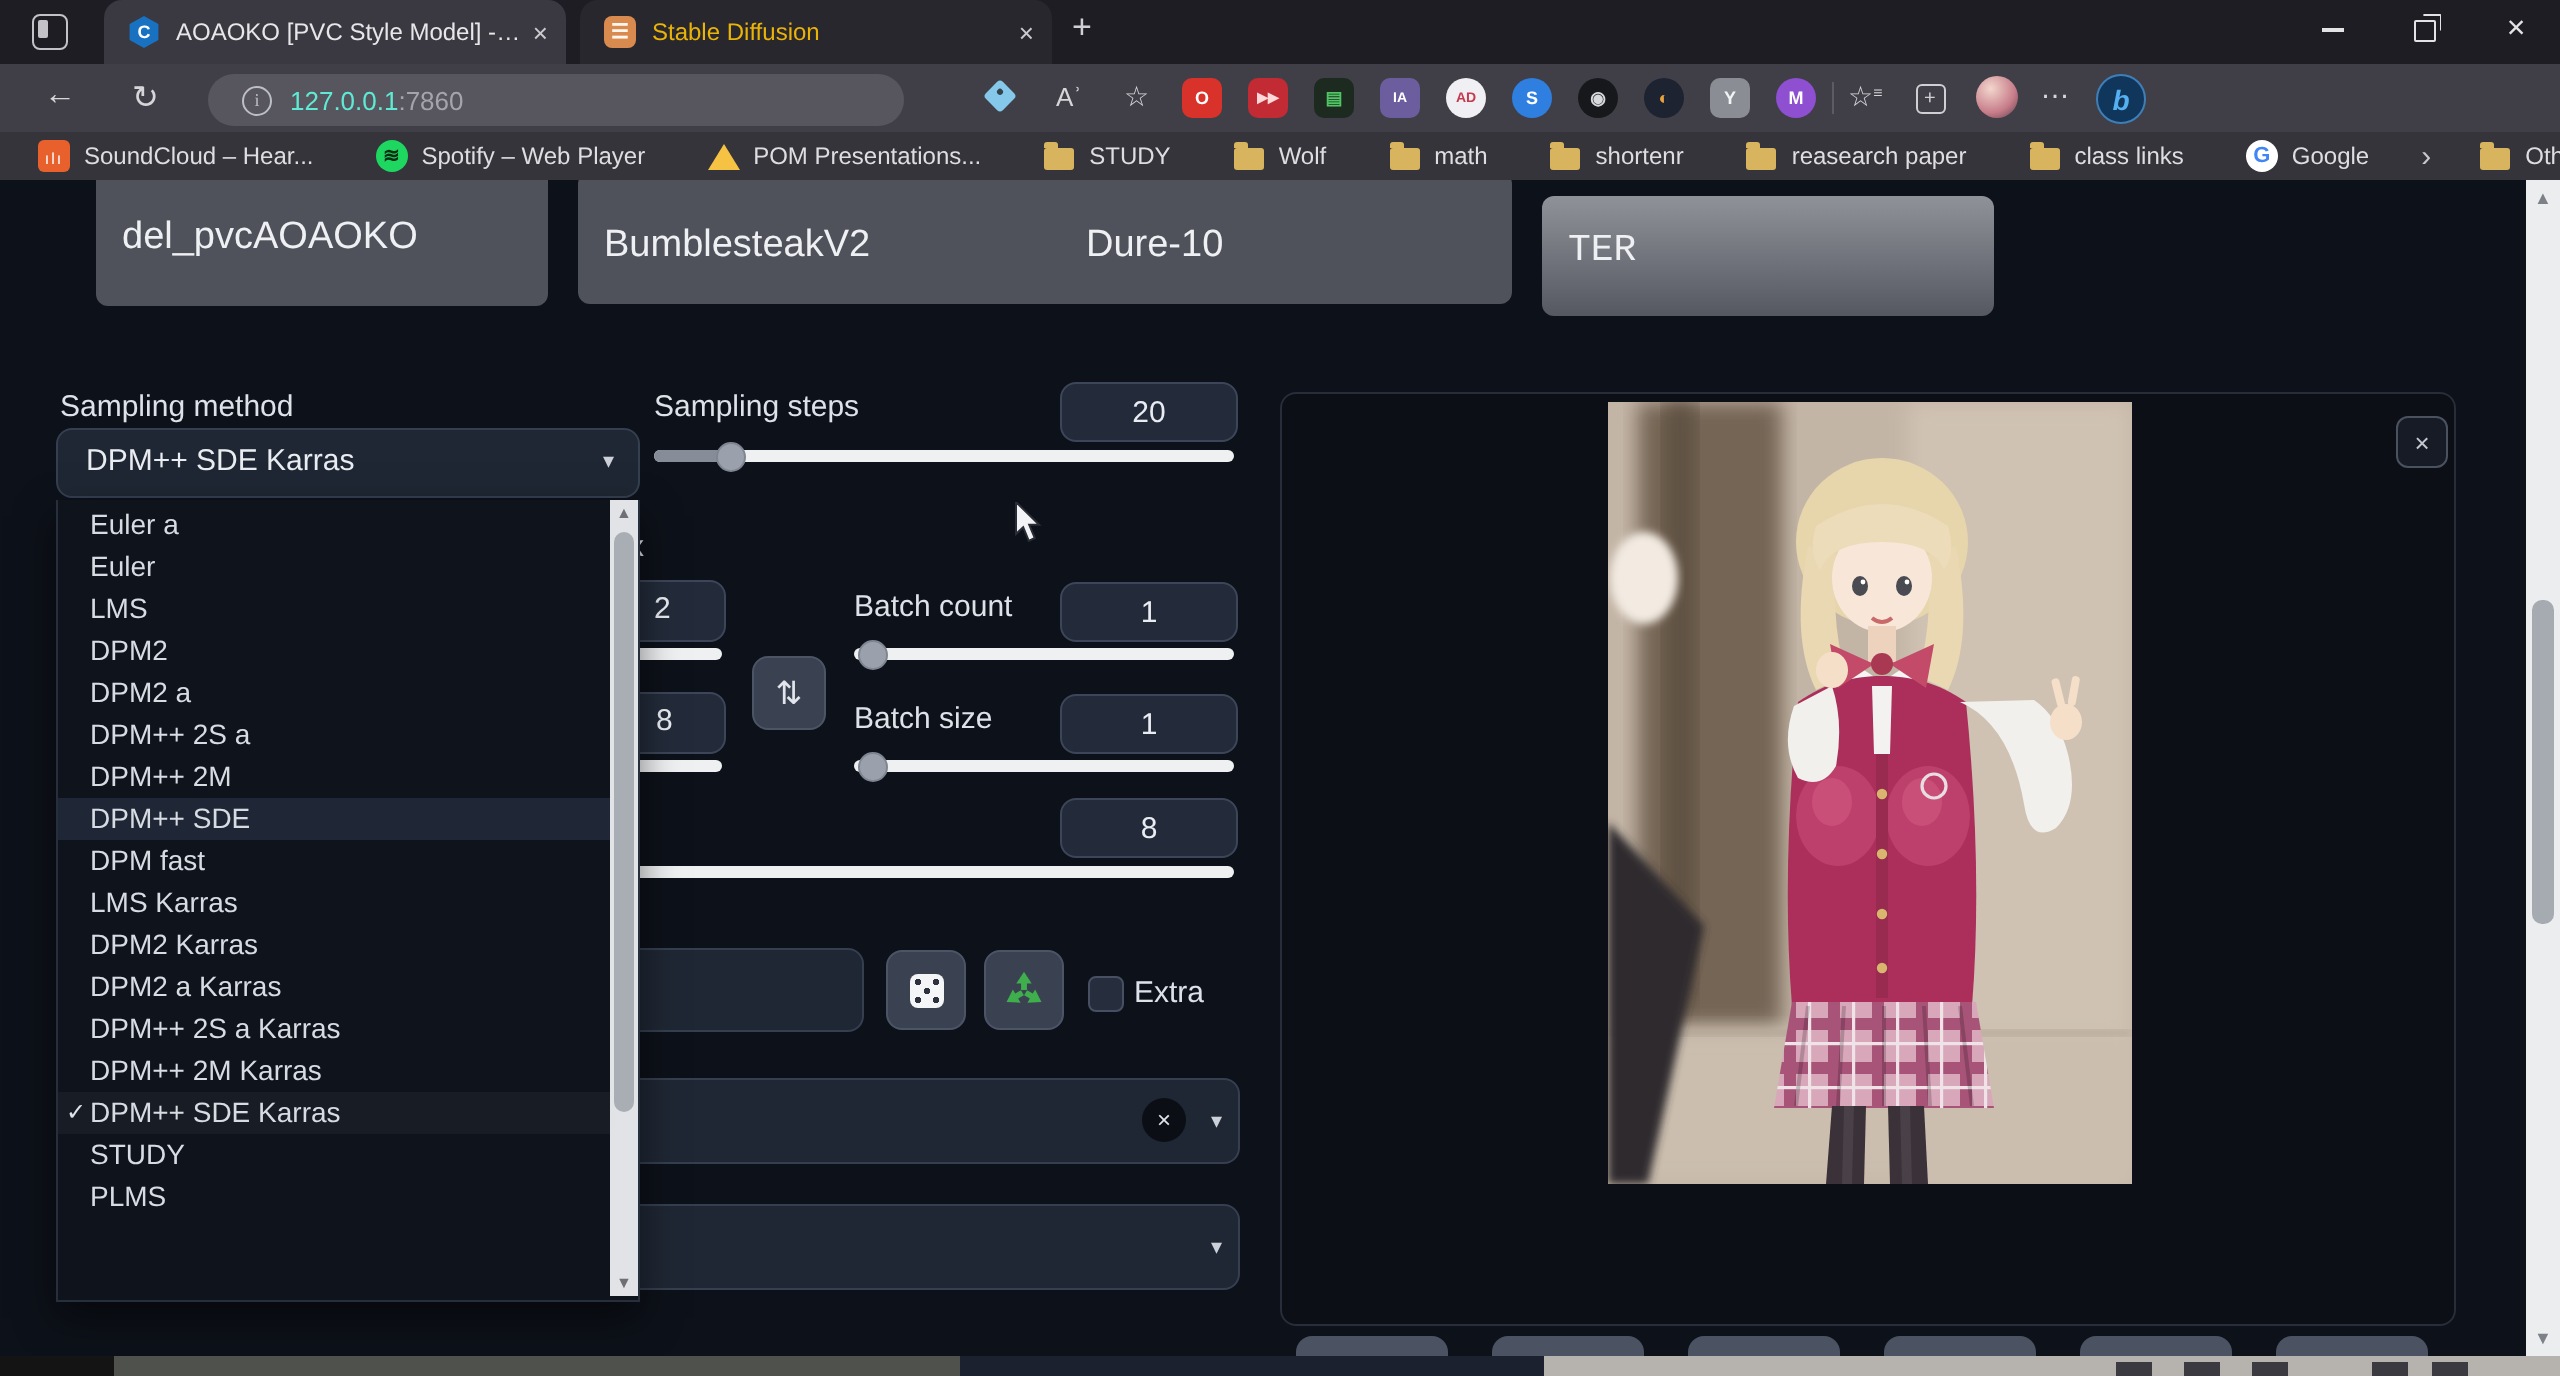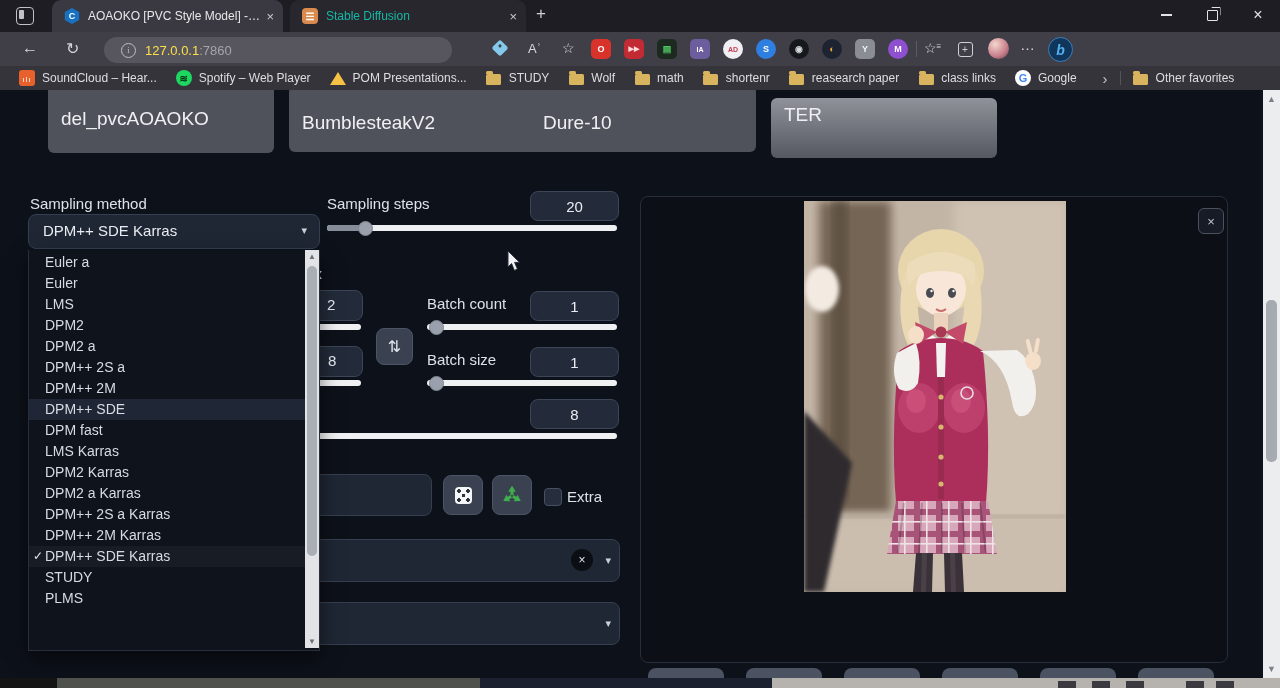--- a/index.html
+++ b/index.html
@@ -11,21 +11,21 @@
   .tab{position:absolute;top:0;height:32px;border-radius:9px 9px 0 0;display:flex;align-items:center;}
   .tab .ttl{font-size:12px;white-space:nowrap;overflow:hidden;text-overflow:ellipsis;flex:1;}
   .tab .tclose{font-size:13px;color:#c9c9ce;margin:0 9px 0 6px;cursor:default;}
   .favicon{width:16px;height:16px;margin:0 8px 0 12px;flex:none;display:flex;align-items:center;justify-content:center;font-size:9px;font-weight:bold;color:#fff;}
   .fav-civitai{background:#1971c2;clip-path:polygon(50% 0,95% 25%,95% 75%,50% 100%,5% 75%,5% 25%);}
   .fav-gradio{background:#d98b4f;border-radius:4px;font-size:10px;color:#fff7ee;}
   #toolbar{position:absolute;left:0;top:32px;width:1280px;height:34px;background:#403f47;}
   .tbicon{position:absolute;color:#d6d6da;font-size:16px;top:7px;}
   #urlpill{position:absolute;left:104px;top:37px;width:348px;height:26px;border-radius:13px;background:#57565e;display:flex;align-items:center;}
   .infocirc{width:13px;height:13px;border:1.2px solid #bcbfc5;border-radius:50%;margin:0 9px 0 17px;color:#bcbfc5;font-size:9px;line-height:12px;text-align:center;font-family:"Liberation Serif",serif;}
-  .urlhost{color:#fde047;font-size:13px;}
+  .urlhost{color:#5eead4;font-size:13px;}
   .urlport{color:#a4a4ab;font-size:13px;}
   .extrow{position:absolute;left:591px;top:39px;height:20px;display:flex;gap:13px;align-items:center;}
   .ext{width:20px;height:20px;display:flex;align-items:center;justify-content:center;font-size:9px;font-weight:bold;}
   .ext.circle{border-radius:50%;}
   .ext.square{border-radius:5px;}
   .vdiv{position:absolute;width:1px;background:#5c5b63;}
   #bookbar{position:absolute;left:0;top:66px;width:1280px;height:24px;background:#35343b;display:flex;align-items:center;}
   .bm{display:flex;align-items:center;gap:7px;margin-left:19px;color:#dedee1;font-size:12px;white-space:nowrap;}
   .bicon{width:16px;height:16px;flex:none;display:flex;align-items:center;justify-content:center;}
   .i-folder{width:15px;height:11px;background:#d9b45e;border-radius:1.5px;position:relative;margin-top:2px;}
@@ -83,21 +83,21 @@
     <div class="abs" style="left:16px;top:7px;width:16px;height:16px;border:1.6px solid #c2c2c7;border-radius:4px;">
       <div style="position:absolute;left:2px;top:2px;width:5px;height:9px;background:#c2c2c7;border-radius:1px;"></div>
     </div>
     <div class="tab" style="left:52px;width:231px;background:#3a3941;">
       <span class="favicon fav-civitai">C</span>
       <span class="ttl" style="color:#e7e7ea;">AOAOKO [PVC Style Model] - PV</span>
       <span class="tclose">×</span>
     </div>
     <div class="tab" style="left:290px;width:236px;background:#28272e;">
       <span class="favicon fav-gradio">☰</span>
-      <span class="ttl" style="color:#14b8a6;">Stable Diffusion</span>
+      <span class="ttl" style="color:#eab308;">Stable Diffusion</span>
       <span class="tclose">×</span>
     </div>
     <div class="abs" style="left:536px;top:4px;font-size:17px;color:#cfcfd4;">+</div>
     <div class="winbtn" style="left:1149px;">
         <div style="width:11px;height:1.6px;background:#e3e3e6;"></div>
       </div>
     <div class="winbtn" style="left:1195px;">
         <div class="restore-ic"></div>
       </div>
     <div class="winbtn" style="left:1241px;font-size:16px;">×</div>
@@ -134,21 +134,21 @@
   <div class="abs" style="left:958px;top:42px;width:13px;height:13px;border:1.5px solid #d0d0d4;border-radius:3px;">
       <div style="position:absolute;left:3px;top:2px;color:#d0d0d4;font-size:10px;line-height:9px;">+</div>
     </div>
   <div class="abs" style="left:988px;top:38px;width:21px;height:21px;border-radius:50%;background:radial-gradient(circle at 35% 30%,#f3d6cd,#c77d8a 60%,#5c3a46);"></div>
   <div class="abs" style="left:1020px;top:36px;color:#d6d6da;font-size:15px;letter-spacing:1px;">…</div>
   <div class="abs" style="left:1048px;top:37px;width:23px;height:23px;border-radius:50%;background:#10365c;border:1.5px solid #3e7fb8;display:flex;align-items:center;justify-content:center;">
       <span style="color:#54b0f2;font-weight:bold;font-size:14px;font-style:italic;">b</span>
     </div>
 
   <div id="bookbar">
-    <div id="bmrow" style="display:flex;align-items:center;">
+    <div id="bmrow" style="display:flex;align-items:center;gap:12px;">
         <div class="bm">
           <span class="bicon">
             <span class="i-sc">ılı</span>
           </span>
           <span>SoundCloud – Hear...</span>
         </div>
         <div class="bm">
           <span class="bicon">
             <span class="i-sp">≋</span>
           </span>
@@ -219,21 +219,21 @@
       <div class="cline" style="top:-12px;font-size:18px;">aoaoko PVCStyleMo</div>
       <div class="cline" style="top:26px;">del_pvcAOAOKO</div>
     </div>
     <div class="card" style="left:289px;top:-4px;width:270px;height:66px;">
       <div class="cline" style="top:26px;">BumblesteakV2</div>
     </div>
     <div class="card" style="left:530px;top:-4px;width:226px;height:66px;">
       <div class="cline" style="top:26px;">Dure-10</div>
     </div>
     <div class="card" style="left:771px;top:8px;width:226px;height:60px;background:linear-gradient(180deg,#8f9298,#555861);">
-      <div class="cline" style="top:6px;">TER</div>
+      <div class="cline" style="top:16px;font-family:Liberation Mono, monospace;">TER</div>
     </div>
 
     <div class="lbl" style="left:30px;top:105px;">Sampling method</div>
     <div class="selbox" style="left:28px;top:124px;width:290px;height:33px;">
       <span style="position:absolute;left:14px;top:7px;color:#e9ecf1;font-size:15px;">DPM++ SDE Karras</span>
       <span class="caret" style="right:12px;top:9px;">▾</span>
     </div>
 
     <div class="lbl" style="left:327px;top:105px;">Sampling steps</div>
     <div class="numbox" style="left:530px;top:101px;width:87px;height:28px;">20</div>

